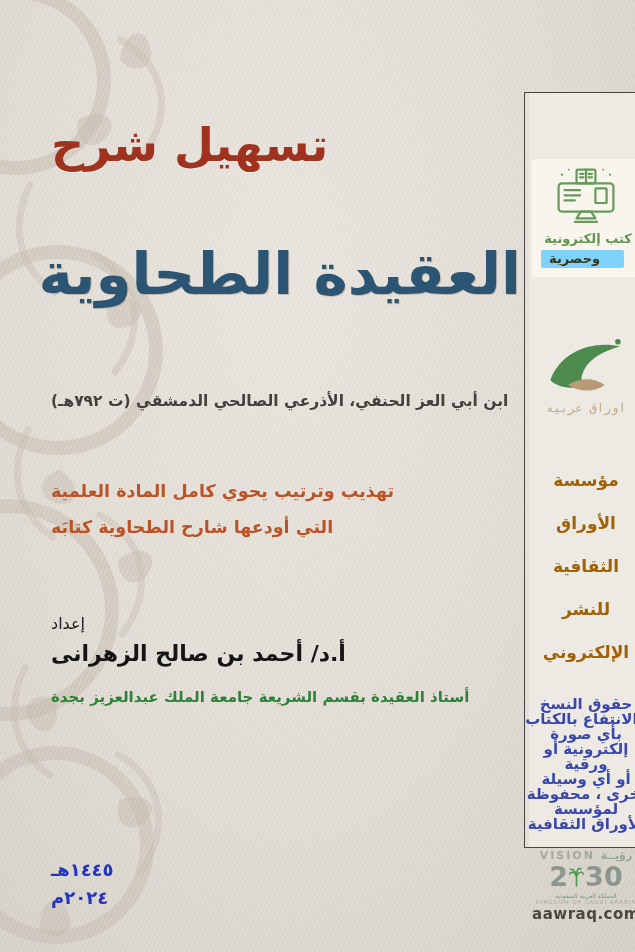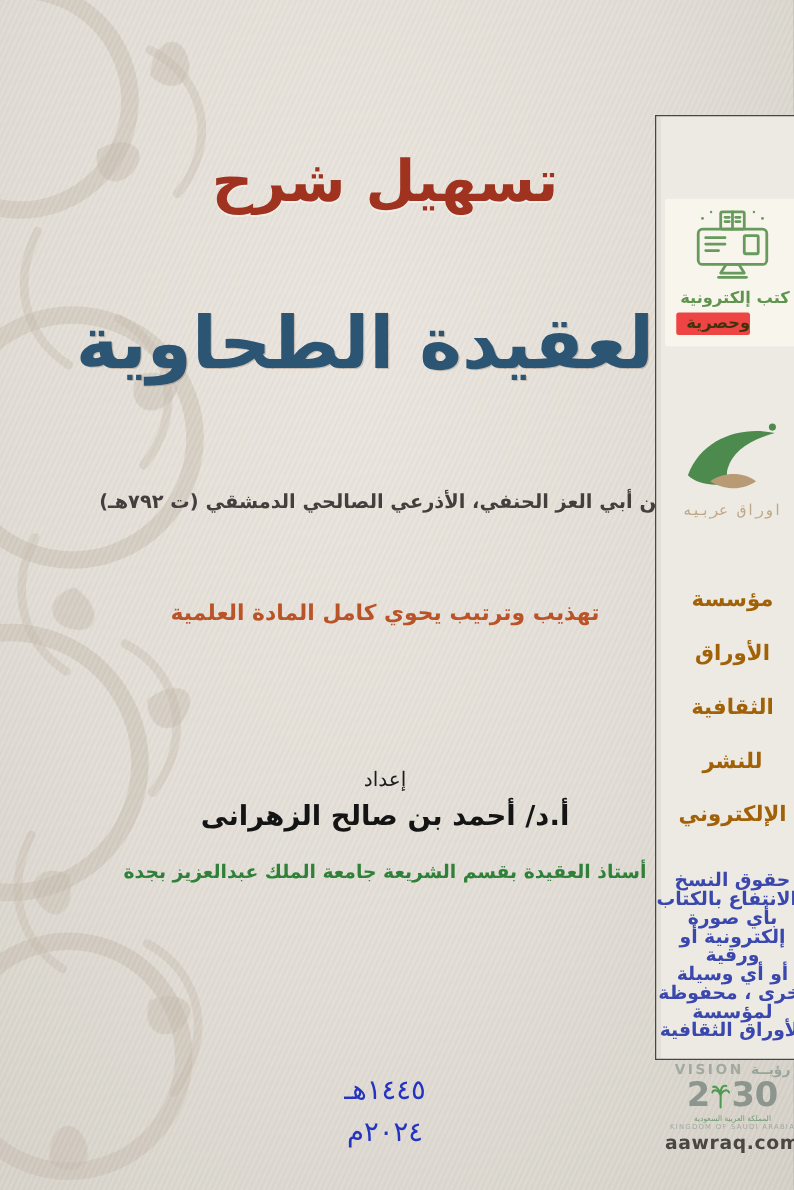--- a/index.html
+++ b/index.html
@@ -14,51 +14,51 @@
   }
   .page::after{ 
     content:"";position:absolute;inset:0;pointer-events:none;
     background:
       repeating-linear-gradient(115deg, rgba(255,255,255,.05) 0 2px, rgba(0,0,0,.015) 2px 4px);
   }
   .ornament{position:absolute;left:0;top:0;z-index:0;pointer-events:none;}
   .content{position:absolute;inset:0;z-index:1;}
 
   
-  .col{position:absolute;left:73px;width:470px;text-align:center;direction:rtl;}
+  .col{position:absolute;left:51px;width:470px;text-align:left;direction:rtl;}
   .title-top{top:118px;font-size:46px;font-weight:bold;color:#a0331f;
     text-shadow:0 1px 0 rgba(255,255,255,.4);}
   .title-main{top:240px;font-size:58px;font-weight:bold;color:#2c5473;white-space:nowrap;
     text-shadow:1px 1px 0 rgba(138,114,96,.35);}
   .author{top:388px;font-size:15.5px;font-weight:bold;color:#443f3c;line-height:1.75;}
   .desc{top:474px;font-size:17.5px;font-weight:bold;color:#ba5428;line-height:2.05;}
   .prep-label{top:614px;font-size:16px;color:#1e1e1e;}
   .prep-name{top:641px;font-size:22px;font-weight:bold;color:#141414;}
   .prep-role{top:688px;font-size:15px;font-weight:bold;color:#2f8038;}
-  .dates{top:856px;font-size:22px;font-weight:normal;color:#2433c0;line-height:1.55;}
+  .dates{top:856px;font-size:18px;font-weight:bold;color:#2433c0;line-height:1.55;}
 
   
   .card{
     position:absolute;left:508px;top:92px;width:124px;height:756px;
     background:#edeae3;border:1px solid #474642;box-sizing:border-box;
     box-shadow:inset 4px 0 0 rgba(0,0,0,.04), inset -4px 0 0 rgba(0,0,0,.04);
     direction:rtl;
     margin-left:16px;
   }
   .card *{box-sizing:border-box;}
   .badge-box{
     position:absolute;top:66px;left:7px;width:108px;padding:8px 3px 9px 3px;
     background:#f8f5ec;border-radius:2px;text-align:center;
   }
   .badge-box svg{display:block;margin:0 auto 4px auto;}
   .badge-l1{font-size:13px;font-weight:bold;color:#5f944f;padding-left:4px;text-align:center;}
   .badge-l2{
     display:inline-block;margin:4px 40px 0 0;float:left;margin-left:6px;
-    background:#ef4444;color:#3f3310;font-size:13px;font-weight:bold;
-    padding:1px 0 2px 8px;border-radius:2px;
+    background:#7dd3fc;color:#3f3310;font-size:13px;font-weight:bold;
+    padding:1px 24px 2px 8px;border-radius:2px;
   }
   .pub-logo{position:absolute;top:244px;left:0;width:100%;text-align:center;}
   .pub-logo svg{display:block;margin:0 auto;}
   .pub-caption{margin-top:2px;font-size:12px;color:#bfa887;font-family:Liberation Mono, monospace;}
   .org{position:absolute;top:366px;left:0;width:100%;text-align:center;
     font-size:17px;font-weight:bold;color:#a16207;line-height:43px;}
   .copy{position:absolute;top:604px;left:0;width:100%;text-align:center;
     font-size:15px;font-weight:bold;color:#3a47ad;line-height:15px;}
   .vision{position:absolute;top:756px;left:0;width:100%;text-align:center;direction:ltr;}
   .vision-row1{font-size:11px;font-weight:bold;color:#a2a99e;letter-spacing:2px;}
@@ -109,20 +109,21 @@
     <div class="col title-top abs">تسهيل شرح</div>
 
     <div class="col title-main abs">العقيدة الطحاوية</div>
 
     <div class="col author abs">
       <div>ابن أبي العز الحنفي، الأذرعي الصالحي الدمشقي (ت ٧٩٢هـ)</div>
     </div>
 
     <div class="col desc abs">
       <div>تهذيب وترتيب يحوي كامل المادة العلمية</div>
+      <div>التي أودعها شارح الطحاوية كتابَه</div>
     </div>
 
     <div class="col prep-name abs">أ.د/ أحمد بن صالح الزهرانى</div>
     <div class="col prep-label abs">إعداد</div>
     <div class="col prep-role abs">أستاذ العقيدة بقسم الشريعة جامعة الملك عبدالعزيز  بجدة</div>
 
     <div class="col dates abs">
       <div>١٤٤٥هـ</div>
       <div>٢٠٢٤م</div>
     </div>

